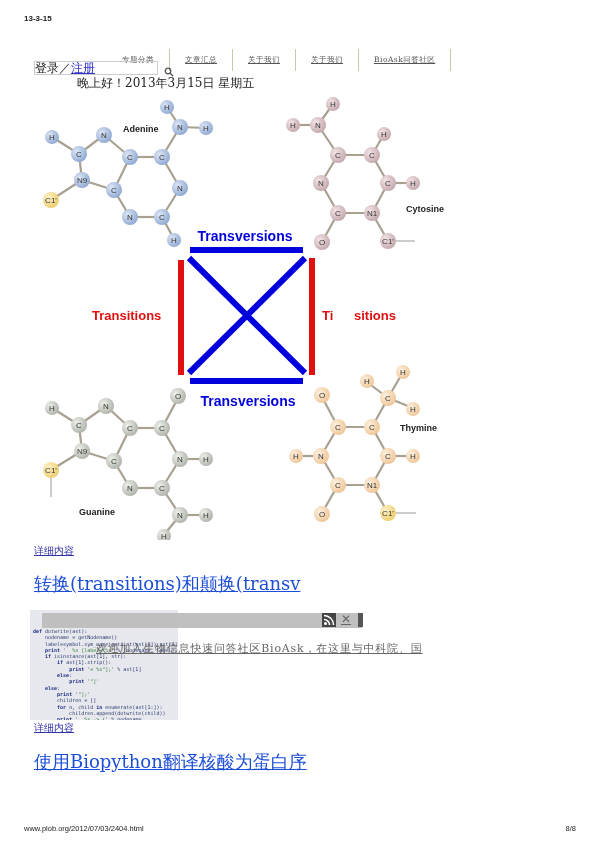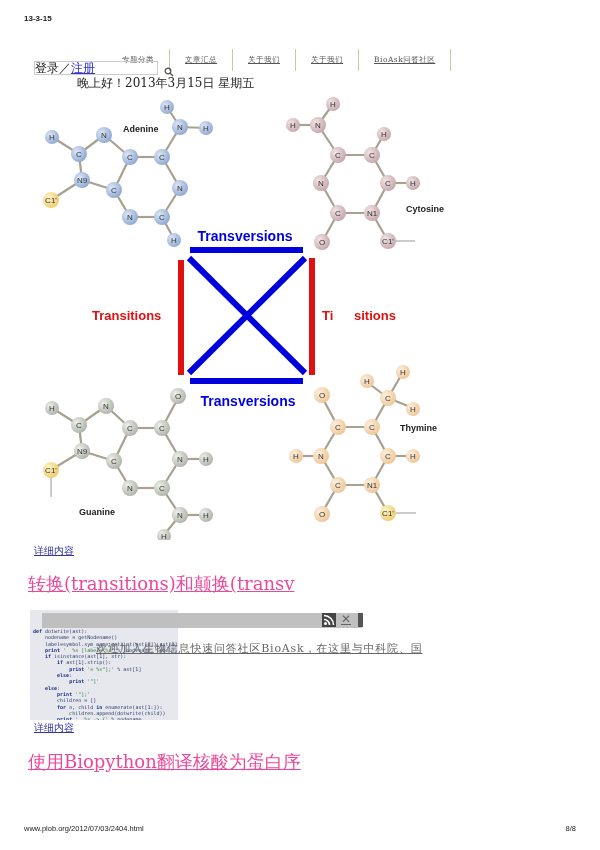--- a/index.html
+++ b/index.html
@@ -10,21 +10,21 @@
   .nav { position:absolute; top:36px; left:108px; height:24px; display:flex; align-items:center; }
   .nav-item { font-family:"DejaVu Serif", serif; font-size:7.5px; color:#555; padding:0 15px; height:22px; line-height:22px; border-right:1px solid #c8c8a8; text-decoration:underline; letter-spacing:0.5px;margin-top:24px; }
   .nav-item.first { text-decoration:none; border-right:1px solid #c8c8a8; padding-left:14px; }
   .login-row { position:absolute; top:60px; left:34px; height:16px; display:flex; align-items:center; }
   .login-box { width:124px; height:14px; border:1px solid #ccc; box-sizing:border-box; font-family:"DejaVu Serif", serif; font-size:12px; line-height:13px; color:#222; white-space:nowrap; overflow:visible; }
   .login-box a { color:#3333cc; text-decoration:underline; }
   .search-icon { margin-left:6px; width:10px; height:10px; display:inline-block; }
   .greeting { position:absolute; top:75px; left:34px; font-family:"DejaVu Serif", serif; font-size:12px; color:#222;padding-left:43px; }
   .figure { position:absolute; top:95px; left:30px; width:440px; height:445px; }
   .link-small { position:absolute; left:34px; font-family:"DejaVu Serif", serif; font-size:10px; color:#3333aa; text-decoration:underline; }
-  .link-big { position:absolute; left:28px; font-family:"DejaVu Serif", serif; font-size:18px; color:#ec4899; text-decoration:underline; white-space:nowrap; }
+  .link-big { position:absolute; left:34px; font-family:"DejaVu Serif", serif; font-size:18px; color:#1d4ed8; text-decoration:underline; white-space:nowrap; }
   .code-img { position:absolute; top:610px; left:30px; width:148px; height:110px; background:#e6e8ee; overflow:hidden; font-family:"DejaVu Sans Mono", monospace; font-size:5px; line-height:6.3px; color:#2b3a6b; }
   .code-img pre { margin:0; padding:0 0 0 3px; font-family:inherit; white-space:pre; }
   .code-img .kw { color:#1a2a80; font-weight:bold; }
   .code-img .str { color:#3a7a3a; }
   .popup-bar { position:absolute; top:613px; left:42px; width:320px; height:15px; background:#bdbdbd; opacity:0.95; }
   .popup-rss { position:absolute; top:613px; left:322px; width:14px; height:14px; background:#444; }
   .popup-close { position:absolute; top:612px; left:341px; font-size:12px; color:#666; text-decoration:underline; font-family:"DejaVu Sans", sans-serif; }
   .popup-edge { position:absolute; top:613px; left:358px; width:5px; height:14px; background:#555; }
   .popup-text { position:absolute; top:629px; left:96px; font-family:"DejaVu Serif", serif; font-size:11px; color:#666; letter-spacing:0.8px; white-space:nowrap; text-decoration:underline;margin-top:12px; }
   .pdf-footer { position:absolute; top:824px; left:0; width:600px; font-size:7.5px; color:#222; }

